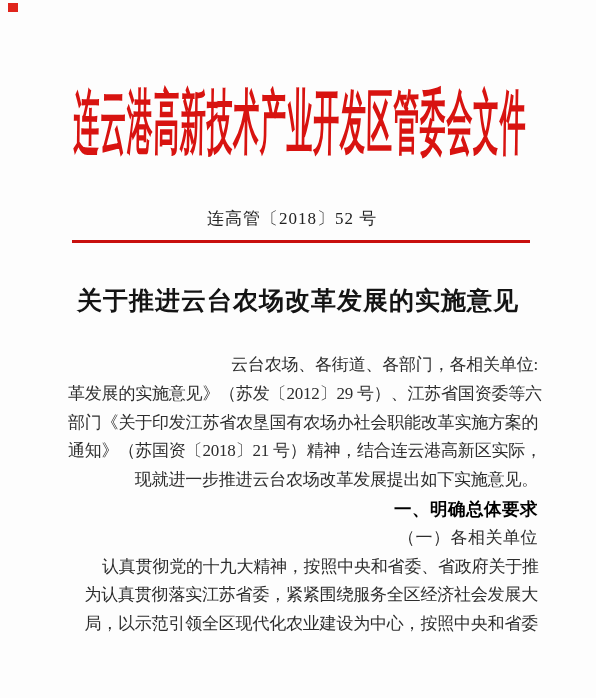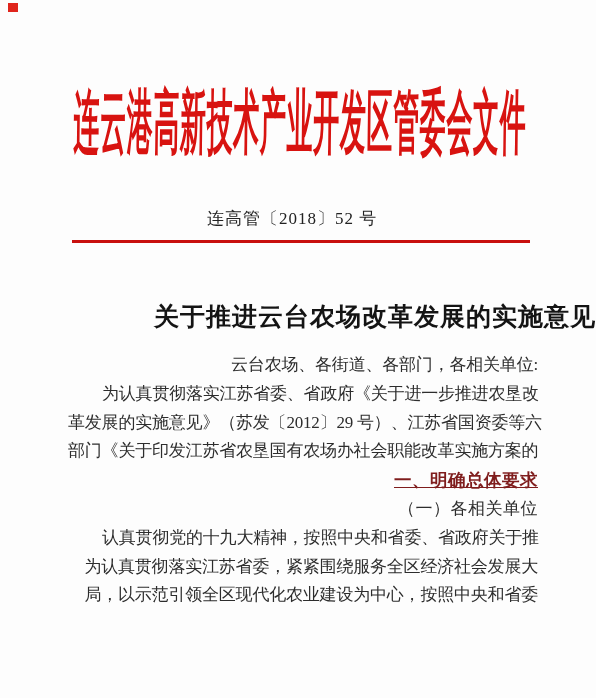--- a/index.html
+++ b/index.html
@@ -58,25 +58,25 @@
     position: absolute;
     top: 240px;
     left: 72px;
     width: 458px;
     height: 3px;
     background: #c8100e;
   }
 
   .doc-title {
     position: absolute;
-    top: 300px;
+    top: 284px;
     left: 0;
     width: 100%;
     margin: 0;
-    text-align: right;
+    text-align: center;
     font-size: 25px;
     font-weight: bold;
     letter-spacing: 1px;
     color: #141414;
     white-space: nowrap;
   }
 
   .body-block {
     position: absolute;
     top: 351px;
@@ -91,23 +91,22 @@
     line-height: 28.8px;
     white-space: nowrap;
     overflow: visible;
     text-align: right;
   }
   .line.indent { padding-left: 34px; }
   .line.heading {
     font-family: "Liberation Sans", "DejaVu Sans", sans-serif;
     font-weight: bold;
     font-size: 17.5px;
-    color: #7f1d1d;
+    color: #000000;
     letter-spacing: 0.5px;
-    text-decoration: underline;
   }
   .line.subheading { letter-spacing: 0.5px; }
 </style>
 </head>
 <body>
 
 <div class="page">
 
   <div class="corner-mark" style="background: rgb(224, 37, 28);"></div>
 
@@ -116,23 +115,24 @@
   </div>
 
   <div class="doc-number">连高管〔2018〕52 号</div>
 
   <div class="red-rule" style="background: rgb(200, 16, 14);"></div>
 
   <h1 class="doc-title">关于推进云台农场改革发展的实施意见</h1>
 
   <div class="body-block">
       <div class="line">云台农场、各街道、各部门，各相关单位:</div>
-      <div class="line indent">为认真贯彻落实江苏省委、省政府《关于进一步推进农垦改</div>
       <div class="line">革发展的实施意见》（苏发〔2012〕29 号）、江苏省国资委等六</div>
       <div class="line">部门《关于印发江苏省农垦国有农场办社会职能改革实施方案的</div>
+      <div class="line">通知》（苏国资〔2018〕21 号）精神，结合连云港高新区实际，</div>
+      <div class="line">现就进一步推进云台农场改革发展提出如下实施意见。</div>
       <div class="line indent heading">一、明确总体要求</div>
       <div class="line indent subheading">（一）各相关单位</div>
       <div class="line indent">认真贯彻党的十九大精神，按照中央和省委、省政府关于推</div>
       <div class="line">为认真贯彻落实江苏省委，紧紧围绕服务全区经济社会发展大</div>
       <div class="line">局，以示范引领全区现代化农业建设为中心，按照中央和省委</div>
     </div>
 
 </div>
 
 </body></html>

